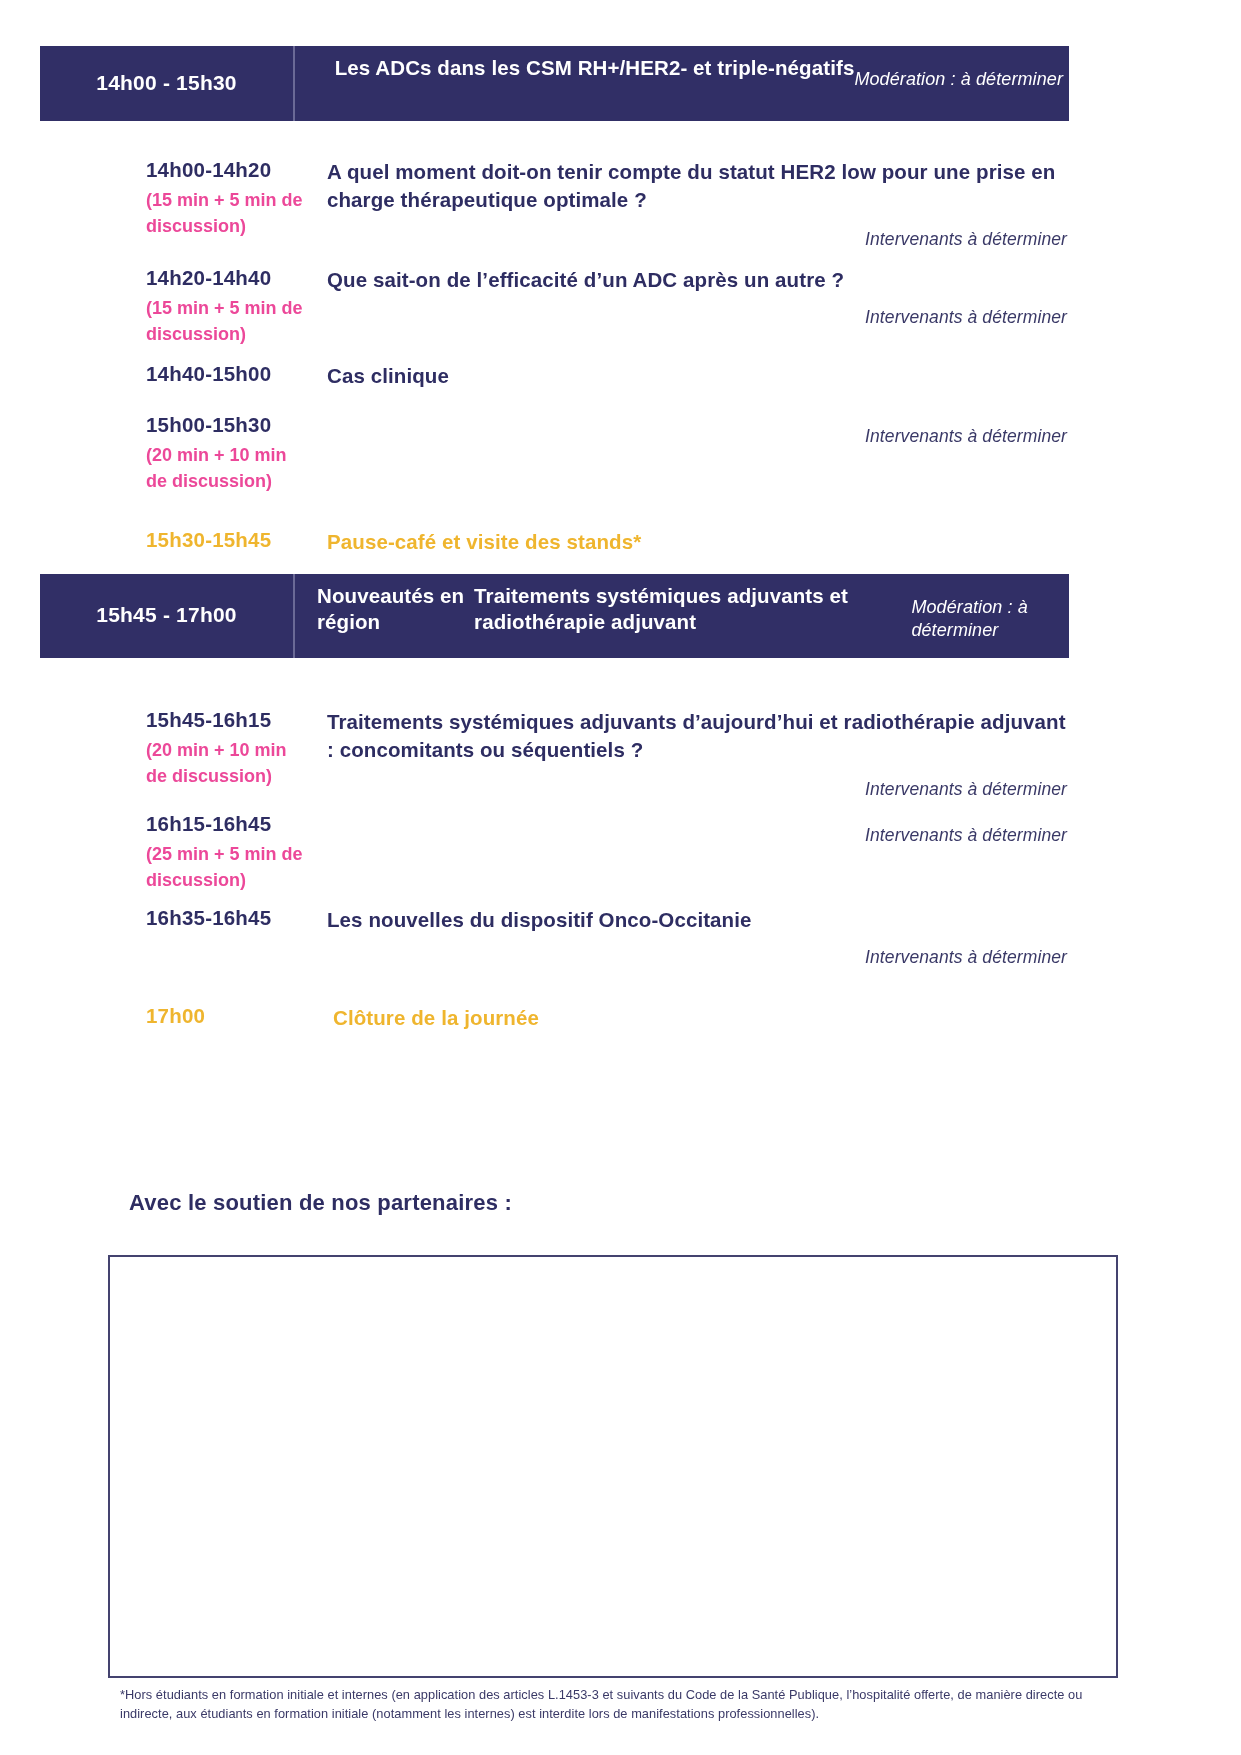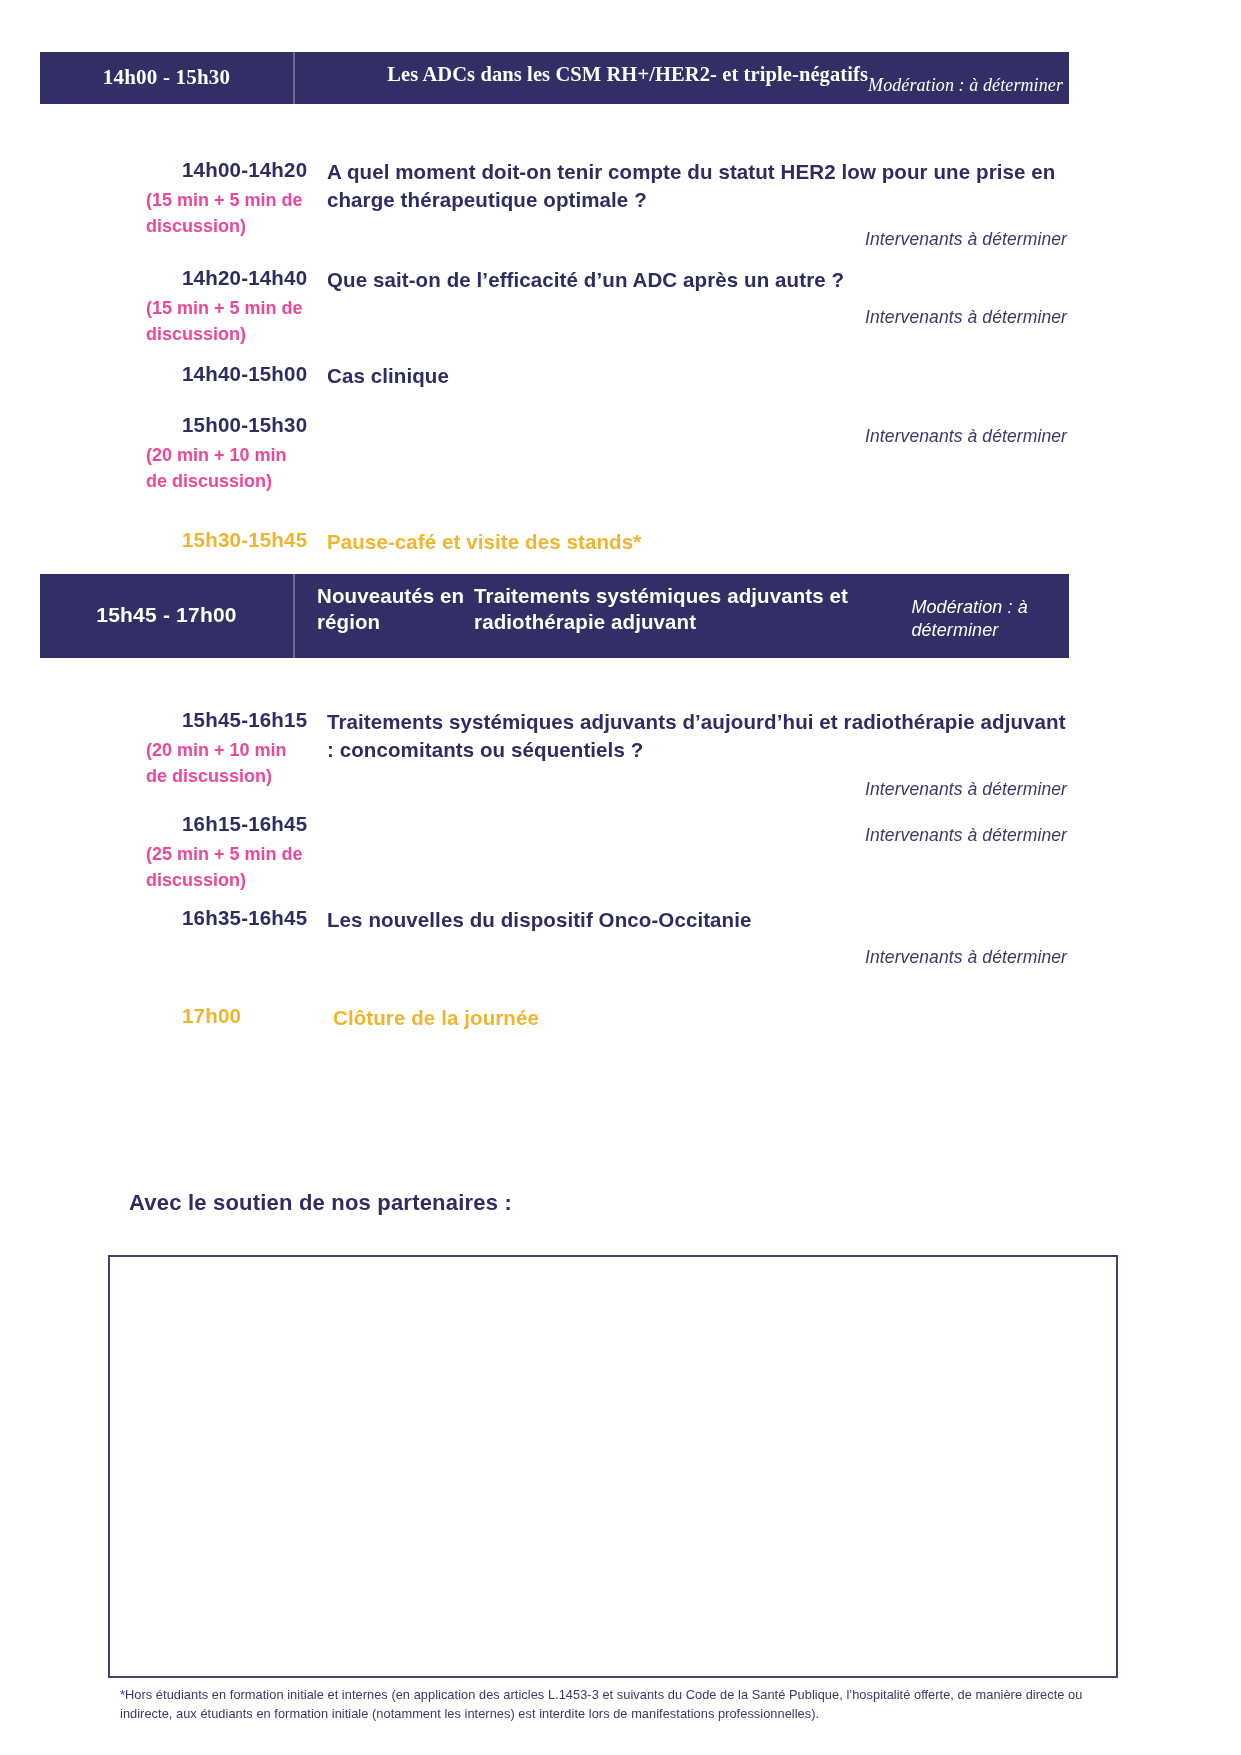--- a/index.html
+++ b/index.html
@@ -67,42 +67,41 @@
   }
   .session-bar .sess-mod {
     color: #ffffff;
     font-size: 18px;
     font-style: italic;
     line-height: 1.3;
     margin-top: 13px;
     letter-spacing: 0.1px;
   }
 
-  #session-bar-1 { top: 52px; height: 52px; font-family: Liberation Serif, serif; }
+  #session-bar-1 { top: 46px; height: 75px; }
   #session-bar-2 { top: 574px; height: 84px; }
 
   
   .talk {
     position: absolute;
     left: 0;
     width: 1241px;
   }
   .talk .time-col {
     position: absolute;
     left: 146px;
     width: 175px;
     text-align: left;
   }
   .talk .time-main {
     font-size: 20.5px;
     font-weight: bold;
     color: #2e2d62;
     letter-spacing: 0.2px;
     white-space: nowrap;
-    margin-left: 36px;
   }
   .talk .time-sub {
     font-size: 18px;
     font-weight: bold;
     color: #ec4899;
     line-height: 1.45;
     margin-top: 5px;
     max-width: 160px;
   }
   .talk .body-col {

